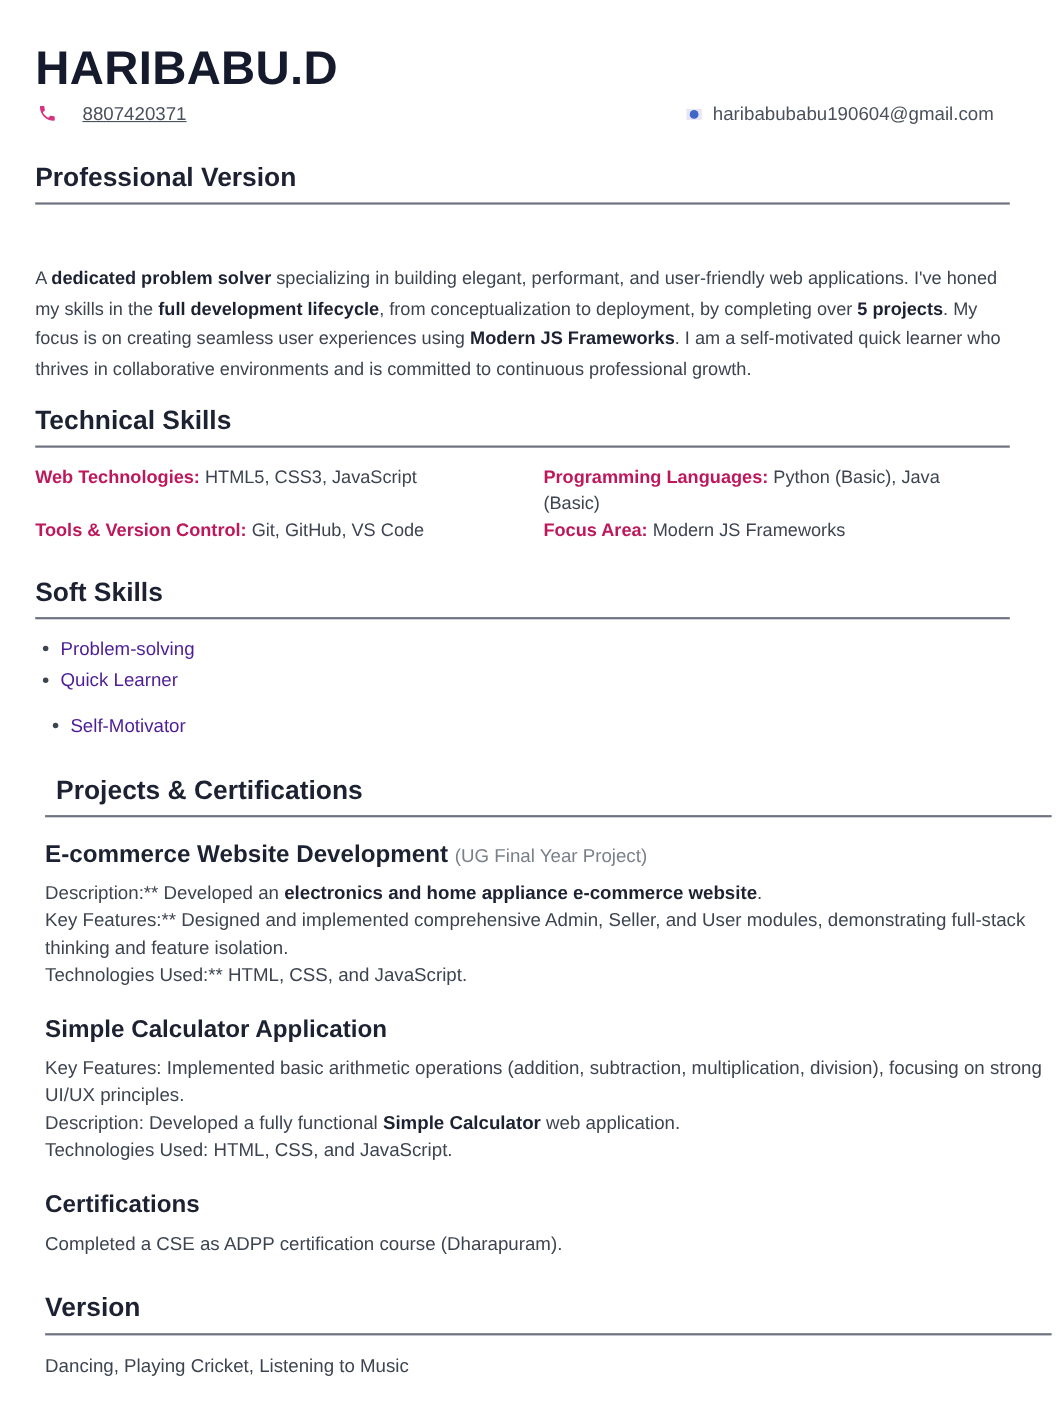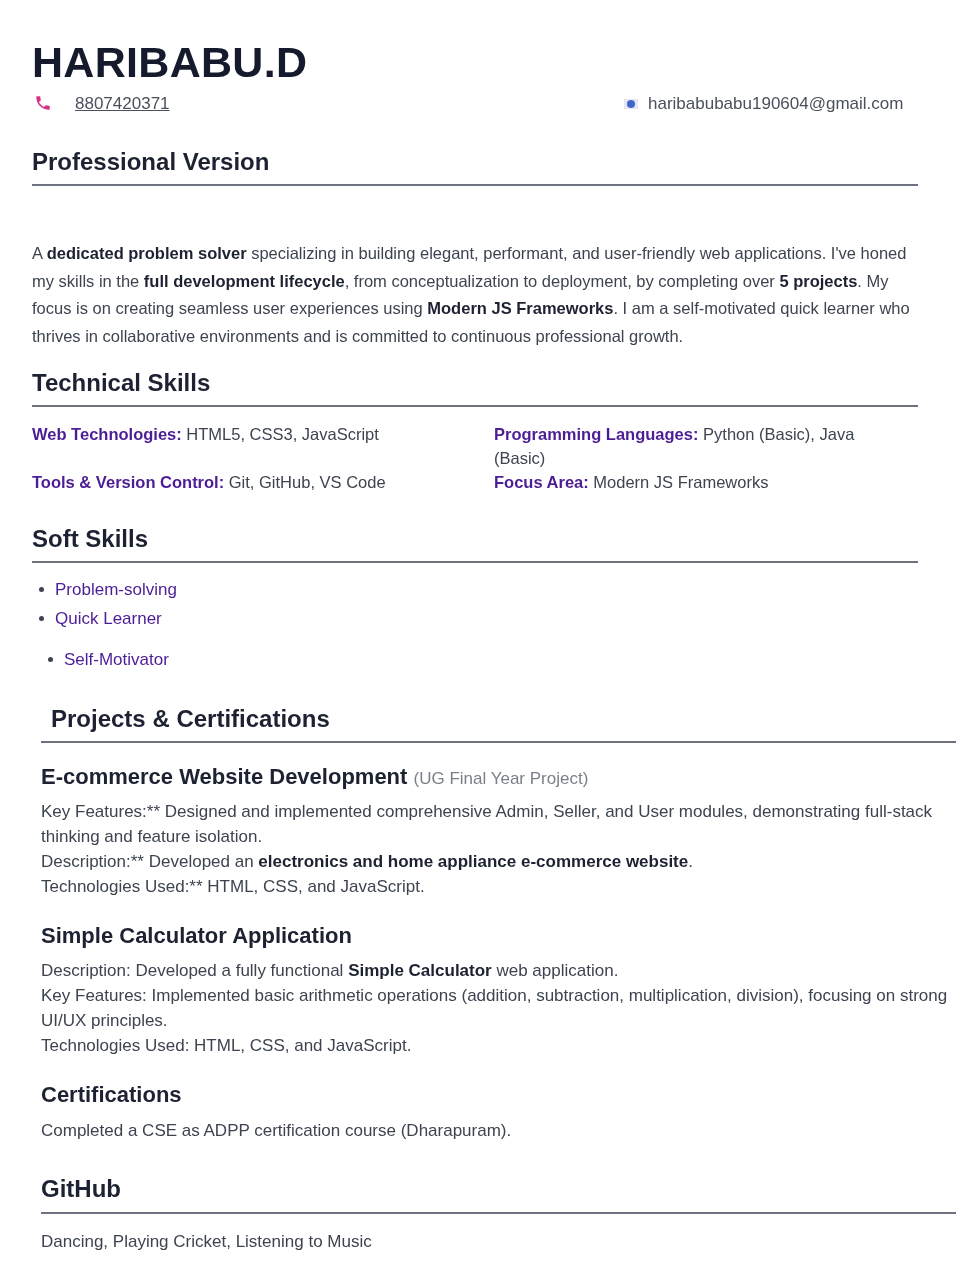--- a/index.html
+++ b/index.html
@@ -10,21 +10,21 @@
   .contact { font-size:17px; color:#4a505c; }
   .phone { left:34px; top:94px; display:flex; align-items:flex-start; gap:23px;text-decoration:underline; }
   .email { left:624px; top:94px; display:flex; align-items:center; gap:10px; }
   .email-icon { width:14px; height:10px; background:#e8e6f4; display:inline-flex; align-items:center; justify-content:center; }
   .email-icon span { width:8px; height:8px; border-radius:50%; background:#3d67c8; display:block; }
   .h2 { font-size:24px; font-weight:bold; color:#1d2232; }
   .rule { height:2px; background:#6e7280; }
   .para { font-size:16.5px; line-height:27.5px; color:#3d4450;margin-top:40px; }
   .para b { color:#1d2232; }
   .skill { font-size:16.5px; line-height:24px; color:#3d4450; }
-  .skill b { color:#4c1d95; }
+  .skill b { color:#be185d; }
   ul.soft { margin:0; padding:0; list-style:none; font-size:17px; color:#4c1d95; }
   ul.soft li { position:relative; padding-left:22px; }
   ul.soft li::before { content:""; position:absolute; left:6px; top:9px; width:5px; height:5px; border-radius:50%; background:#3d4450; }
   .h3 { font-size:22px; font-weight:bold; color:#1d2232; }
   .h3 .sub { font-size:17px; font-weight:normal; color:#7a7f8a; }
   .proj { font-size:17px; line-height:25px; color:#3d4450; }
   .proj b { color:#1d2232; }
 </style>
 </head>
 <body>
@@ -75,30 +75,30 @@
 </ul>
 
 <div class="abs h2" style="left:51px; top:705px;">Projects &amp; Certifications</div>
 <div class="abs rule" style="left:41px; top:741px; width:915px;"></div>
 
 <div class="abs h3" style="left:41px; top:764px;">
   <span>E-commerce Website Development</span>
   <span class="sub">(UG Final Year Project)</span>
 </div>
 <div class="abs proj" style="left:41px; top:799px; width:905px;">
+  <div><span>Description:** Developed an </span><b>electronics and home appliance e-commerce website</b><span>.</span></div>
   <div>Key Features:** Designed and implemented comprehensive Admin, Seller, and User modules, demonstrating full-stack thinking and feature isolation.</div>
-  <div><span>Description:** Developed an </span><b>electronics and home appliance e-commerce website</b><span>.</span></div>
   <div>Technologies Used:** HTML, CSS, and JavaScript.</div>
 </div>
 
 <div class="abs h3" style="left:41px; top:923px;">Simple Calculator Application</div>
 <div class="abs proj" style="left:41px; top:958px; width:915px;">
+  <div>Key Features: Implemented basic arithmetic operations (addition, subtraction, multiplication, division), focusing on strong UI/UX principles.</div>
   <div><span>Description: Developed a fully functional </span><b>Simple Calculator</b><span> web application.</span></div>
-  <div>Key Features: Implemented basic arithmetic operations (addition, subtraction, multiplication, division), focusing on strong UI/UX principles.</div>
   <div>Technologies Used: HTML, CSS, and JavaScript.</div>
 </div>
 
 <div class="abs h3" style="left:41px; top:1082px;">Certifications</div>
 <div class="abs proj" style="left:41px; top:1118px;">Completed a CSE as ADPP certification course (Dharapuram).</div>
 
-<div class="abs h2" style="left:41px; top:1175px;">GitHub</div>
+<div class="abs h2" style="left:41px; top:1175px;">Version</div>
 <div class="abs rule" style="left:41px; top:1212px; width:915px;"></div>
 <div class="abs proj" style="left:41px; top:1229px;">Dancing, Playing Cricket, Listening to Music</div>
 
 </body></html>

